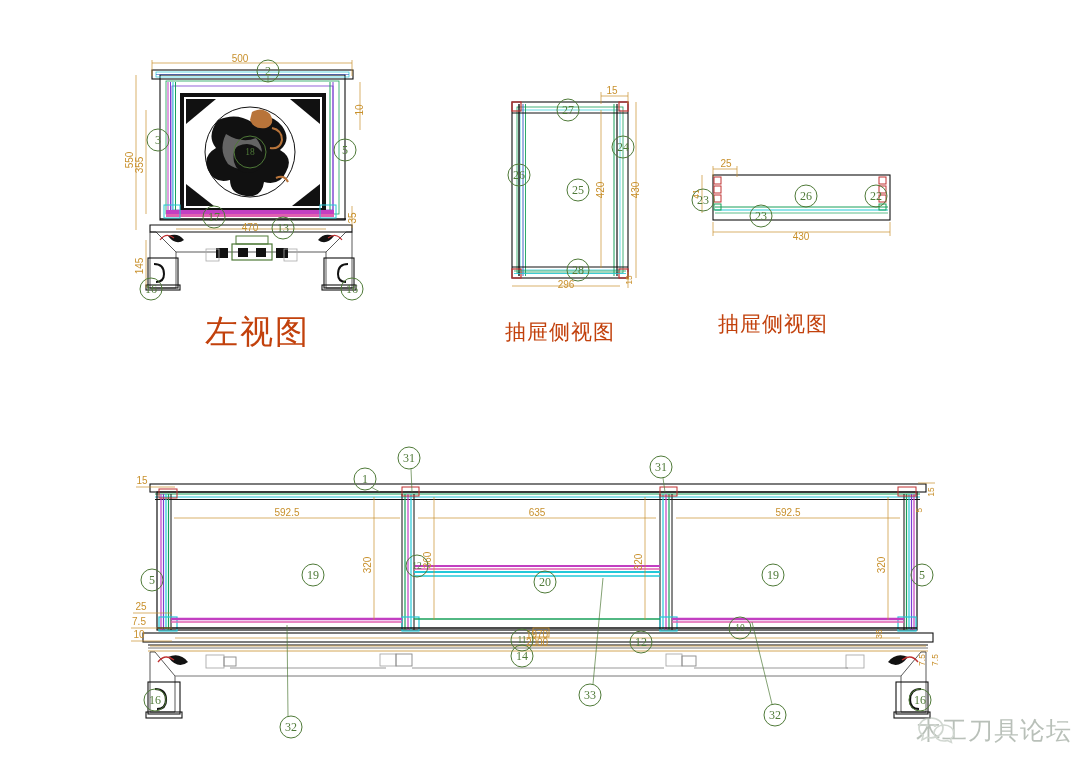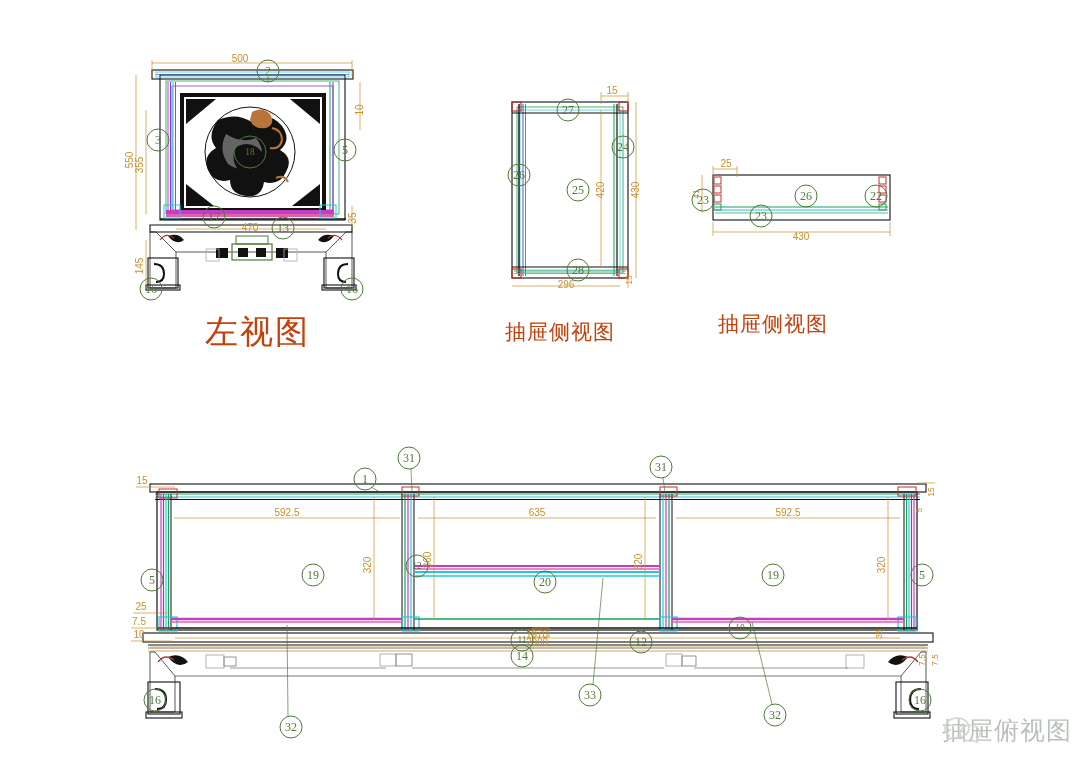--- a/index.html
+++ b/index.html
@@ -487,16 +487,16 @@
 <div class="wm">
   <svg width="40" height="30" viewBox="0 0 40 30">
     <path d="M15,4 C8,4 3,8.5 3,14 C3,17 4.6,19.7 7.2,21.4 L6,26 L11,23.3
              C12.3,23.7 13.6,23.9 15,23.9 C22,23.9 27,19.4 27,14 C27,8.5 22,4 15,4 Z" fill="none" stroke="#b5bfb5" stroke-width="1.6"></path>
     <circle cx="11" cy="11.5" r="1.5" fill="#b5bfb5"></circle>
     <circle cx="19" cy="11.5" r="1.5" fill="#b5bfb5"></circle>
     <path d="M28,11 C33.5,11 38,14.6 38,19 C38,21.4 36.7,23.6 34.6,25 L35.5,28.5
              L31.5,26.5 C30.4,26.8 29.2,27 28,27 C22.5,27 18,23.4 18,19
              C18,14.6 22.5,11 28,11 Z" fill="none" stroke="#b5bfb5" stroke-width="1.4"></path>
   </svg>
-  <span class="wm-txt">抽屉俯视图</span>
+  <span class="wm-txt">木工刀具论坛</span>
 </div>
 
 </div>
 
 </body></html>

